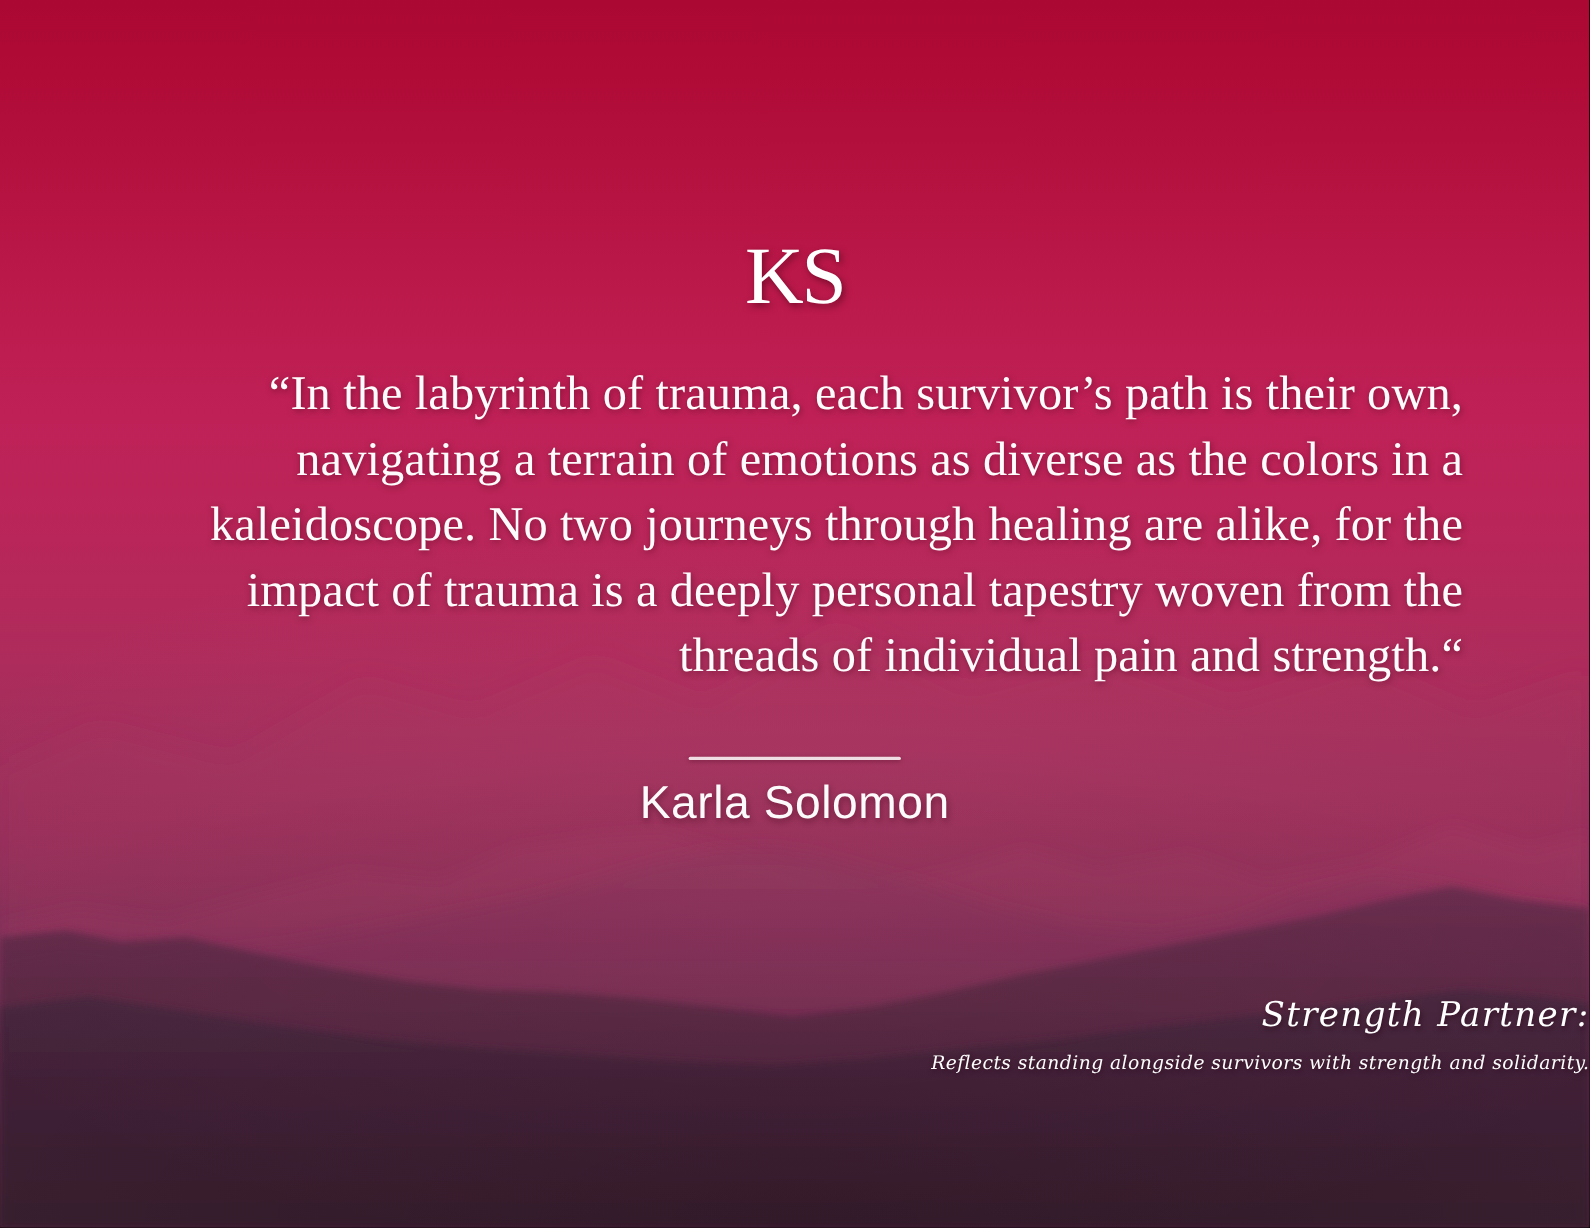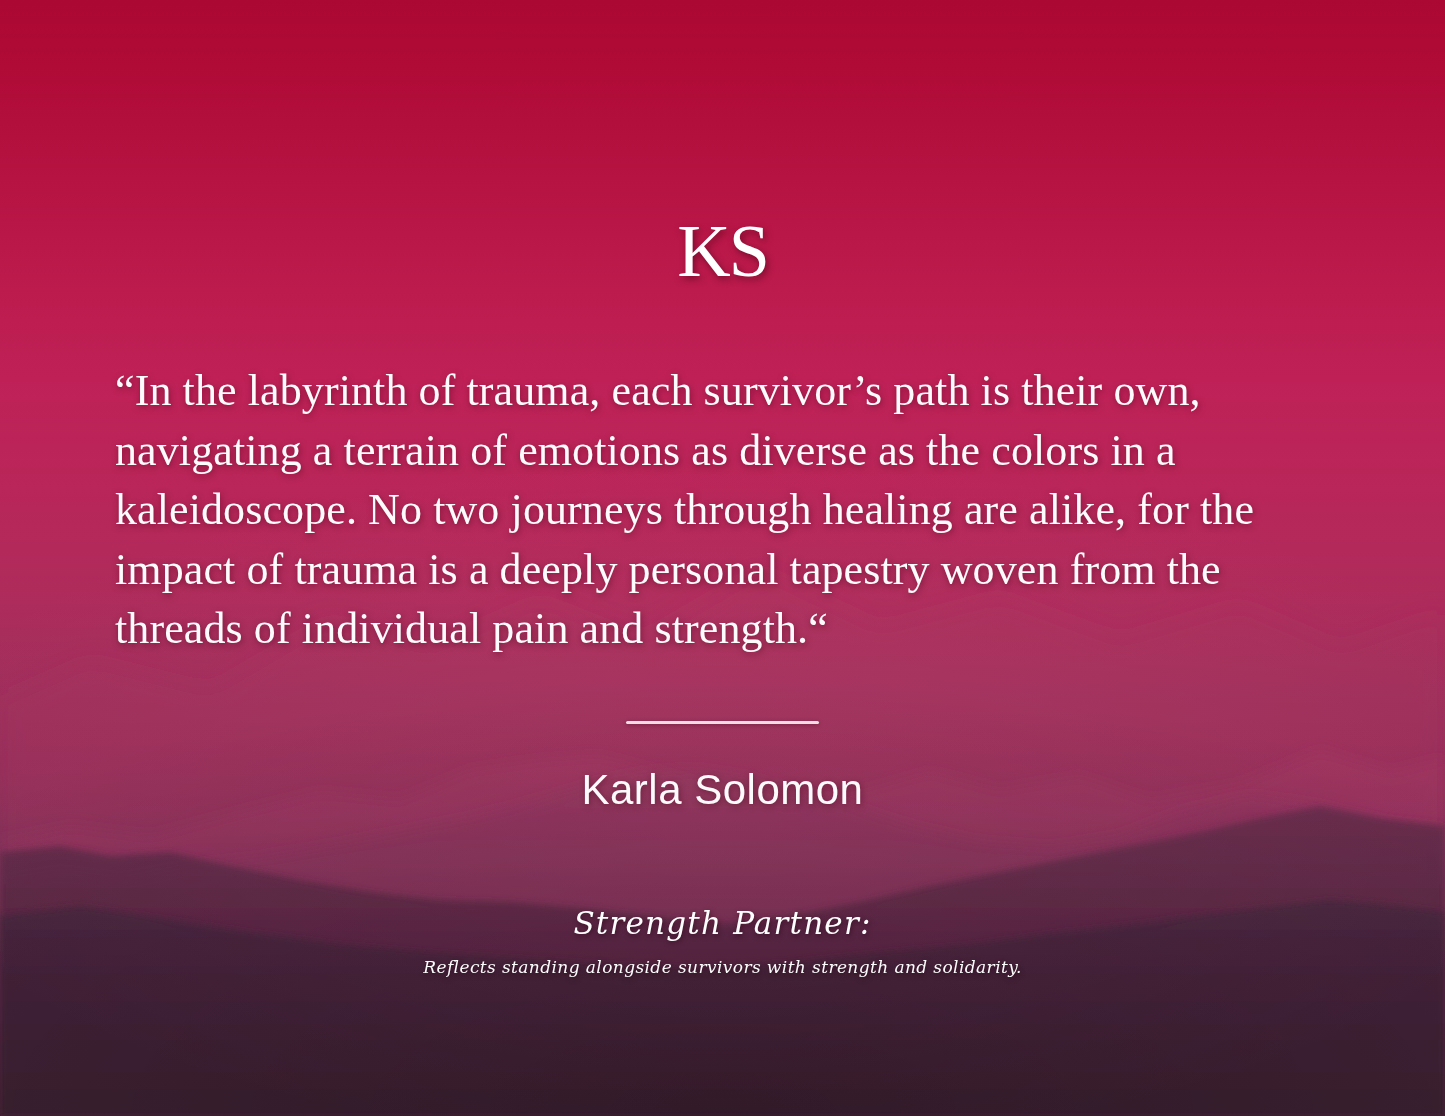--- a/index.html
+++ b/index.html
@@ -60,56 +60,56 @@
     font-family: "Liberation Serif", "DejaVu Serif", serif;
     font-size: 74px;
     line-height: 1;
     letter-spacing: -2px;
     color: #ffffff;
     text-shadow: 2px 3px 7px rgba(60, 0, 20, 0.55);
     user-select: none;
   }
 
   .quote {
-    margin-top: 73px;
+    margin-top: 40px;
     width: 1215px;
-    text-align: left;
+    text-align: right;
     font-family: "Liberation Serif", "DejaVu Serif", serif;
     font-size: 44px;
     line-height: 1.355;
     color: #fdfbfc;
     text-shadow: 1px 2px 6px rgba(70, 0, 25, 0.5);
     letter-spacing: 0.1px;
   }
 
   .rule {
     margin-top: 62px;
     width: 193px;
     height: 3px;
     background: #f0dde4;
     border-radius: 2px;
     box-shadow: 0 1px 4px rgba(60, 0, 20, 0.4);
   }
 
   .author {
-    margin-top: 42px;
+    margin-top: 15px;
     font-family: "Liberation Sans", "DejaVu Sans", sans-serif;
     font-weight: 300;
     font-size: 42px;
     letter-spacing: 0.5px;
     color: #fdfafb;
     text-shadow: 1px 2px 6px rgba(60, 0, 20, 0.45);
   }
 
   .footer {
     position: absolute;
     left: 0;
     right: 0;
     top: 905px;
-    text-align: center;
+    text-align: right;
   }
 
   .footer-title {
     font-family: "DejaVu Serif", "Liberation Serif", serif;
     font-style: italic;
     font-size: 31px;
     letter-spacing: 1.2px;
     color: #ffffff;
     text-shadow: 1px 2px 5px rgba(40, 0, 18, 0.6);
   }

